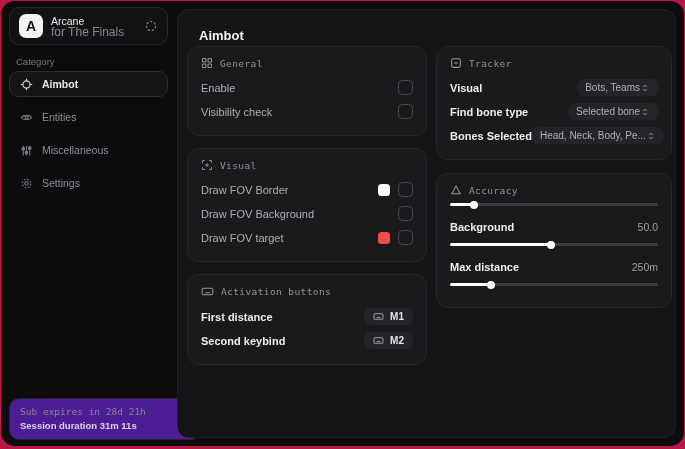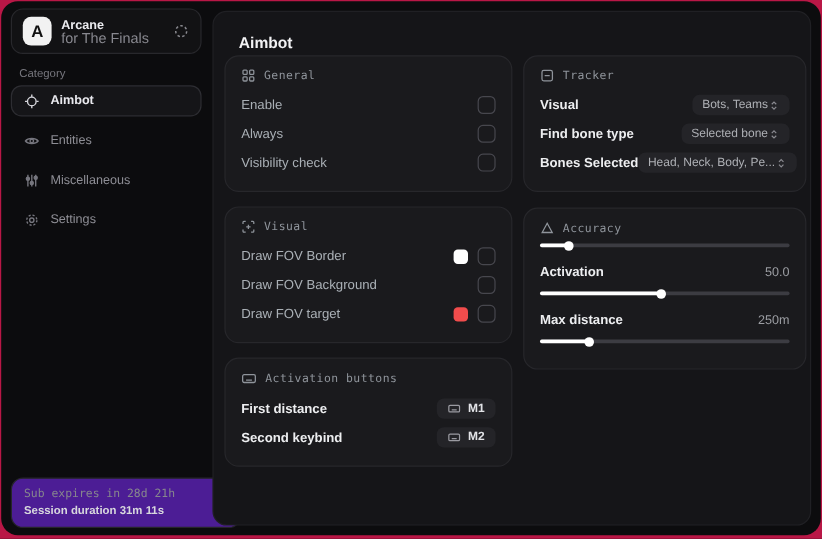--- a/index.html
+++ b/index.html
@@ -21,21 +21,21 @@
     position:absolute; left:8px; top:6px; width:159px; height:38px;
     border:1px solid #28282c; background:#121214; border-radius:10px;
     display:flex; align-items:center; padding:0 9px; gap:8px;
   }
   .logo {
     width:24px; height:24px; background:#f2f2f2; border-radius:7px;
     color:#111; font-weight:bold; font-size:14px;
     display:flex; align-items:center; justify-content:center; flex:none;
   }
   .brand-text { flex:1; min-width:0; }
-  .brand-name { color:#ececf0; font-size:10.5px; font-weight:bold; line-height:12px; }
+  .brand-name { color:#ececf0; font-size:10.5px; font-weight:normal; line-height:12px; }
   .brand-sub  { color:#88888f; font-size:12px; line-height:11px; }
   .icon { display:inline-flex; align-items:center; justify-content:center; flex:none; }
   .sync { color:#8a8a90; cursor:pointer; }
   .cat-label { position:absolute; left:15px; top:55px; font-size:9.5px; color:#76767d; }
   .nav { position:absolute; left:8px; top:70px; right:8px; }
   .nav-item {
     display:flex; align-items:center; gap:9px; height:26px;
     padding:0 10px; border-radius:9px; color:#8e8e95; font-size:10.5px;
     margin-bottom:7px; cursor:pointer; border:1px solid transparent;
   }
@@ -193,24 +193,20 @@
                 <rect x="9.4" y="9.4" width="4.6" height="4.6" rx="1"></rect>
             </svg>
           </span>
           <span>General</span>
         </div>
         <div class="row">
           <span class="row-label">Enable</span>
           <span class="checkbox"></span>
         </div>
         <div class="row">
-          <span class="row-label">Always</span>
-          <span class="checkbox"></span>
-        </div>
-        <div class="row">
           <span class="row-label">Visibility check</span>
           <span class="checkbox"></span>
         </div>
       </section>
 
       <section class="card">
         <div class="card-head">
           <span class="icon">
             <svg width="12" height="12" viewBox="0 0 16 16" fill="none" stroke="currentColor" stroke-width="1.4">
               <path d="M2 5 V3 a1 1 0 0 1 1-1 h2 M11 2 h2 a1 1 0 0 1 1 1 v2 M14 11 v2 a1 1 0 0 1 -1 1 h-2 M5 14 H3 a1 1 0 0 1 -1-1 v-2"></path>
@@ -339,21 +335,21 @@
           <span>Accuracy</span>
         </div>
 
         <div class="slider-row">
           <div class="slider-track">
             <div class="slider-fill" style="width: 12%;"></div>
           </div>
         </div>
 
         <div class="row">
-          <span class="row-label bright">Activation</span>
+          <span class="row-label bright">Background</span>
           <span class="value">50.0</span>
         </div>
         <div class="slider-row">
           <div class="slider-track">
             <div class="slider-fill" style="width: 49%;"></div>
           </div>
         </div>
 
         <div class="row">
           <span class="row-label bright">Max distance</span>

